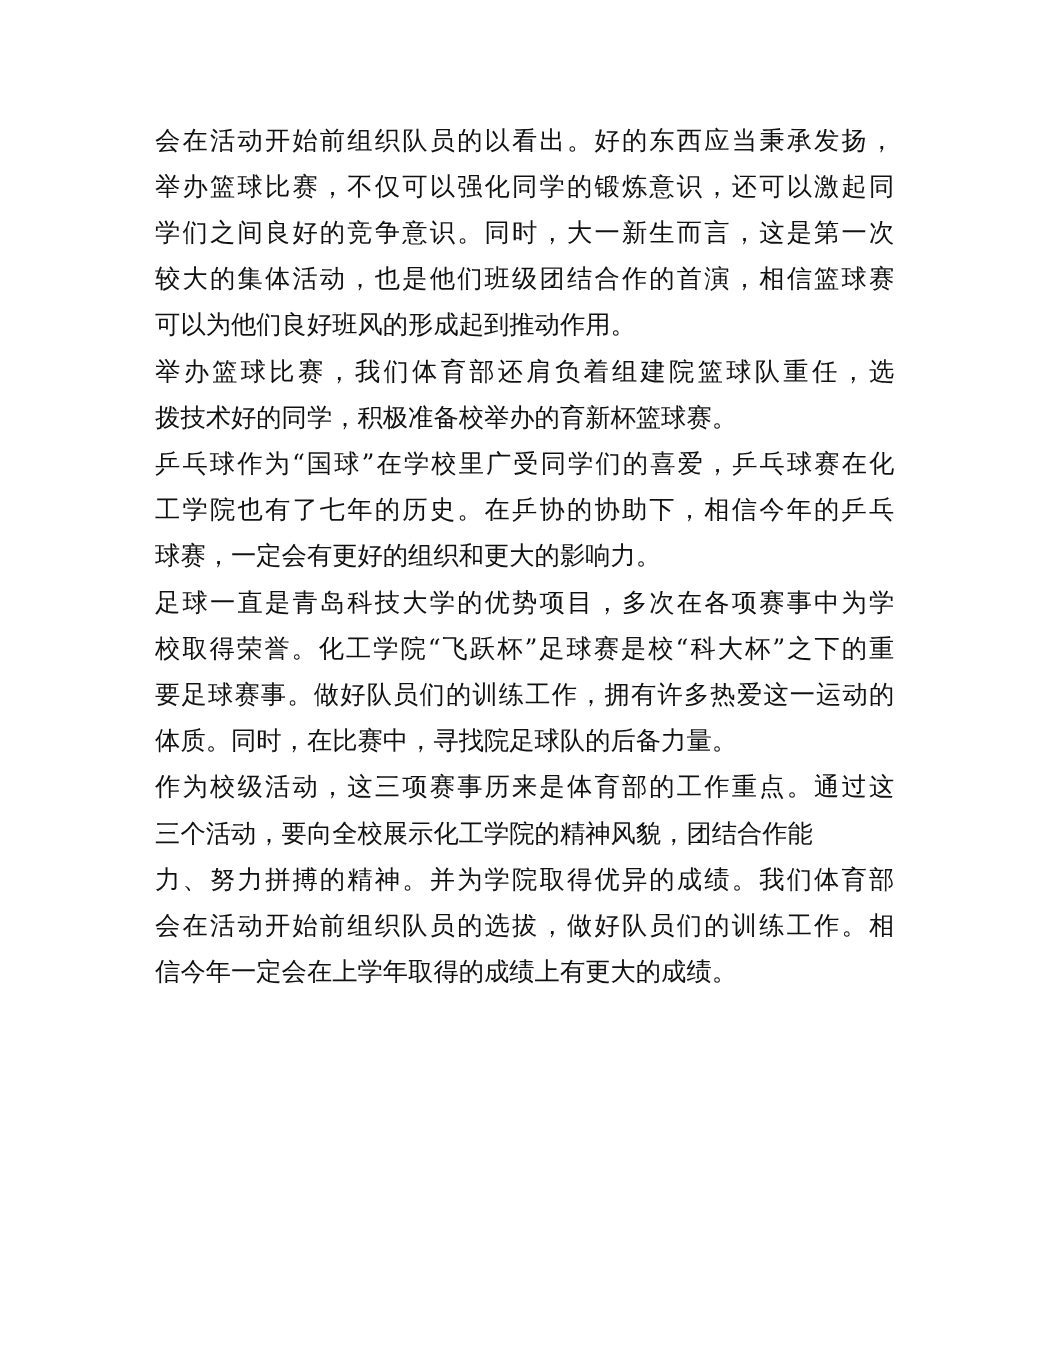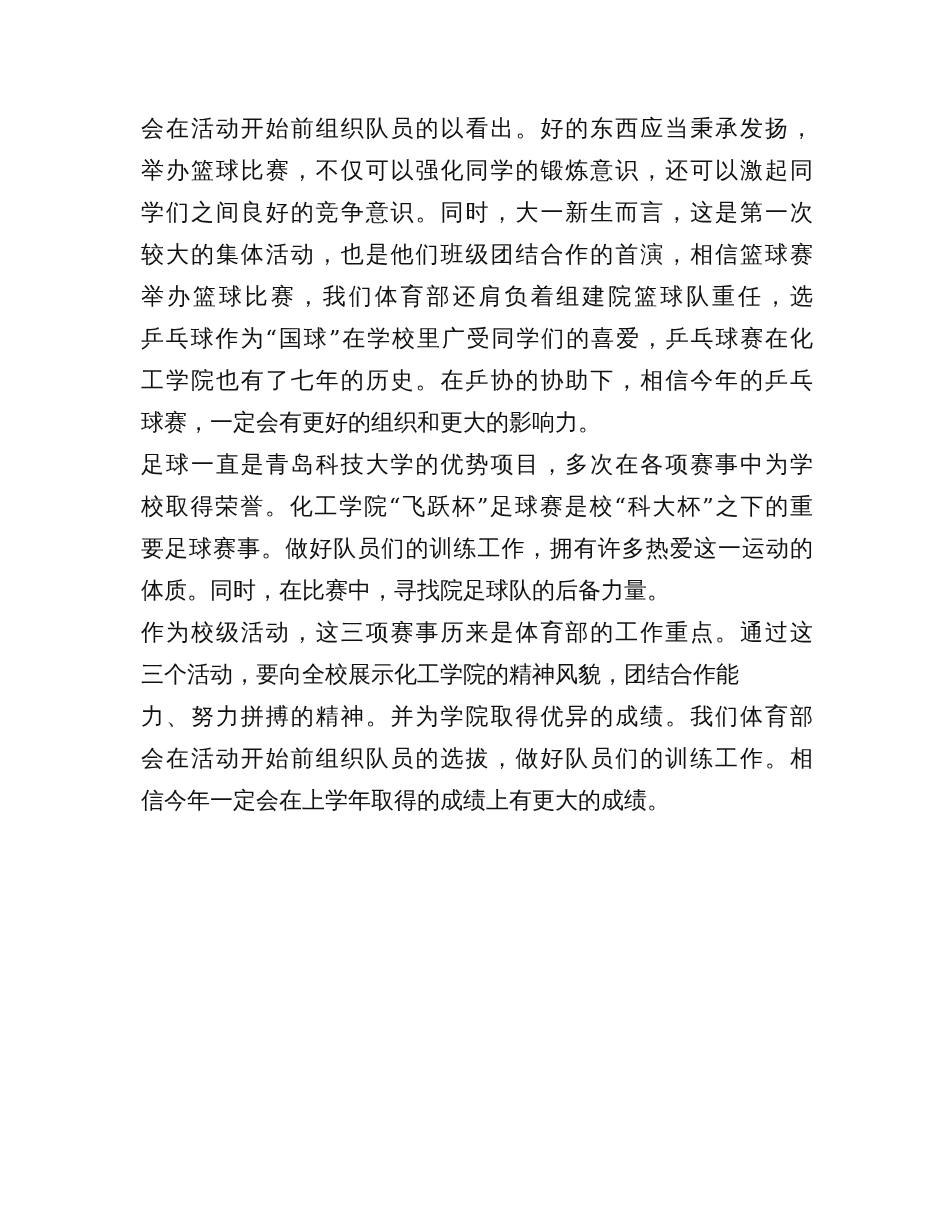--- a/index.html
+++ b/index.html
@@ -35,21 +35,23 @@
   }
 </style>
 </head>
 <body>
 
 <div class="page">
   <span class="line">会在活动开始前组织队员的以看出。好的东西应当秉承发扬，</span>
   <span class="line">举办篮球比赛，不仅可以强化同学的锻炼意识，还可以激起同</span>
   <span class="line">学们之间良好的竞争意识。同时，大一新生而言，这是第一次</span>
   <span class="line">较大的集体活动，也是他们班级团结合作的首演，相信篮球赛</span>
+  <span class="line last">可以为他们良好班风的形成起到推动作用。</span>
   <span class="line">举办篮球比赛，我们体育部还肩负着组建院篮球队重任，选</span>
+  <span class="line last">拨技术好的同学，积极准备校举办的育新杯篮球赛。</span>
   <span class="line">乒乓球作为“国球”在学校里广受同学们的喜爱，乒乓球赛在化</span>
   <span class="line">工学院也有了七年的历史。在乒协的协助下，相信今年的乒乓</span>
   <span class="line last">球赛，一定会有更好的组织和更大的影响力。</span>
   <span class="line">足球一直是青岛科技大学的优势项目，多次在各项赛事中为学</span>
   <span class="line">校取得荣誉。化工学院“飞跃杯”足球赛是校“科大杯”之下的重</span>
   <span class="line">要足球赛事。做好队员们的训练工作，拥有许多热爱这一运动的</span>
   <span class="line last">体质。同时，在比赛中，寻找院足球队的后备力量。</span>
   <span class="line">作为校级活动，这三项赛事历来是体育部的工作重点。通过这</span>
   <span class="line last">三个活动，要向全校展示化工学院的精神风貌，团结合作能</span>
   <span class="line">力、努力拼搏的精神。并为学院取得优异的成绩。我们体育部</span>

